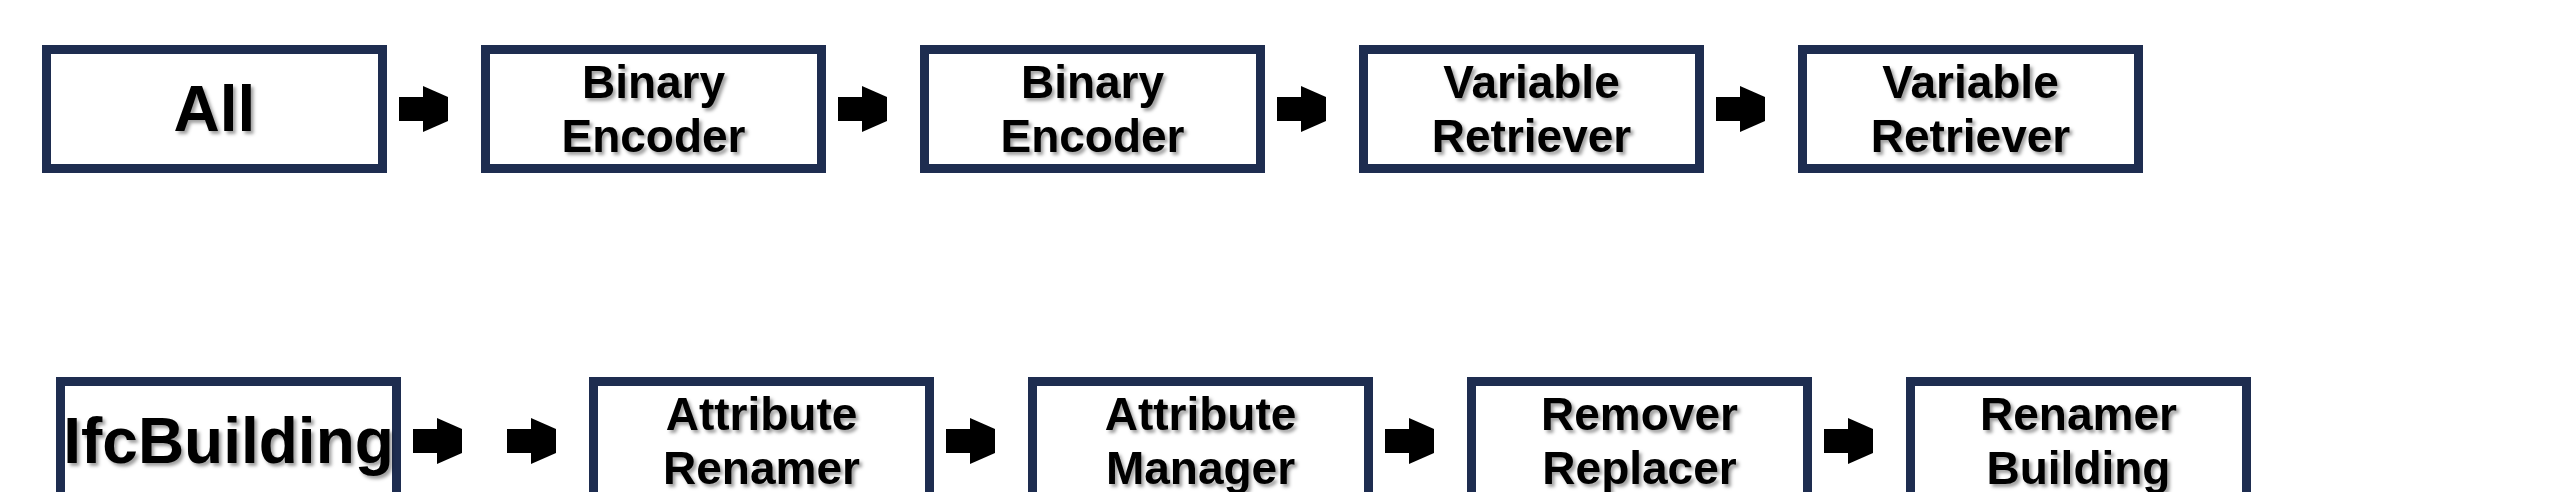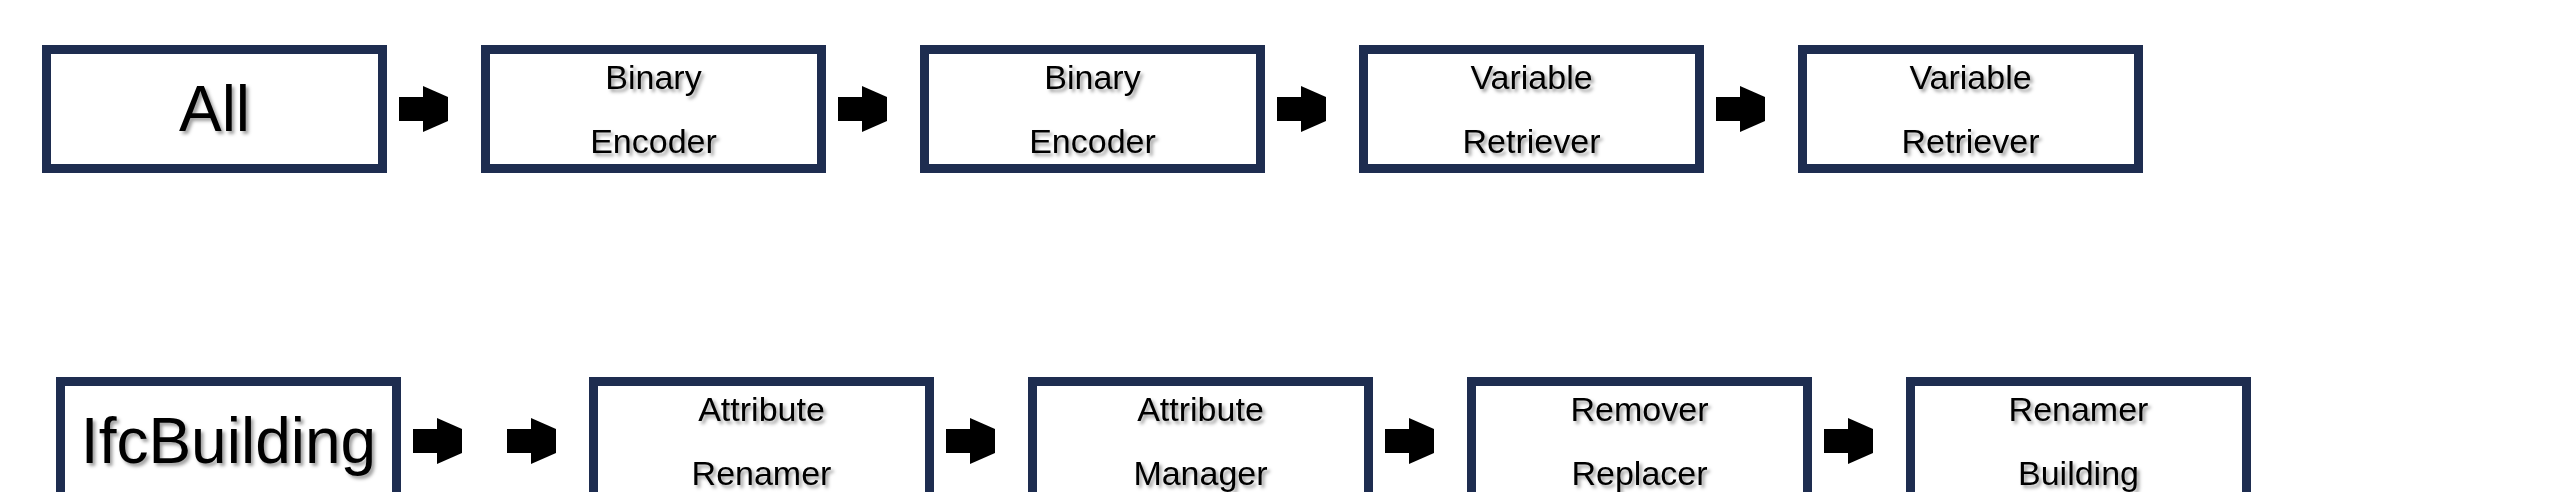--- a/index.html
+++ b/index.html
@@ -1,41 +1,41 @@
 <!DOCTYPE html>
 <html style="--border-color: #1e2d50; --fill-color: #ffffff; --arrow-color: #000000; --text-color: #000000;font-size:14.2px"><head>
 <meta charset="utf-8">
 <style>
   :root{
     --border-color:#1e2d50;
     --fill-color:#ffffff;
     --arrow-color:#000000;
     --text-color:#000000;
   }
-  *{margin:0;padding:12px;box-sizing:border-box;}
+  *{margin:0;padding:12px;box-sizing:border-box;font-weight:bold;}
   html,body{background:#ffffff;}
   body{
     width:2576px;height:492px;
     position:relative;overflow:hidden;
     font-family:"Liberation Sans", sans-serif;
   }
   .flow-row{
     position:absolute;left:18px;
     display:flex;align-items:center;
   }
   .flow-row.row-top{top:21.3px;}
   .flow-row.row-bottom{top:353px;margin-left:14px;}
   .node{
     width:345px;height:128px;flex:0 0 345px;
     background:var(--fill-color);
     border:9px solid var(--border-color);
     display:flex;align-items:center;justify-content:center;
     text-align:center;
     color:var(--text-color);
-    font-size:34px;line-height:64px;
+    font-size:46px;line-height:54px;
     white-space:pre-line;
     text-shadow:2.7px 2.7px 3.6px rgba(0,0,0,0.38);
   }
   .node.single{font-size:64px;line-height:71px;}
   .arrow{
     width:94px;flex:0 0 94px;height:128px;
     display:flex;align-items:center;
   }
   .arrow .shaft{
     flex:1 1 auto;height:6.2px;

